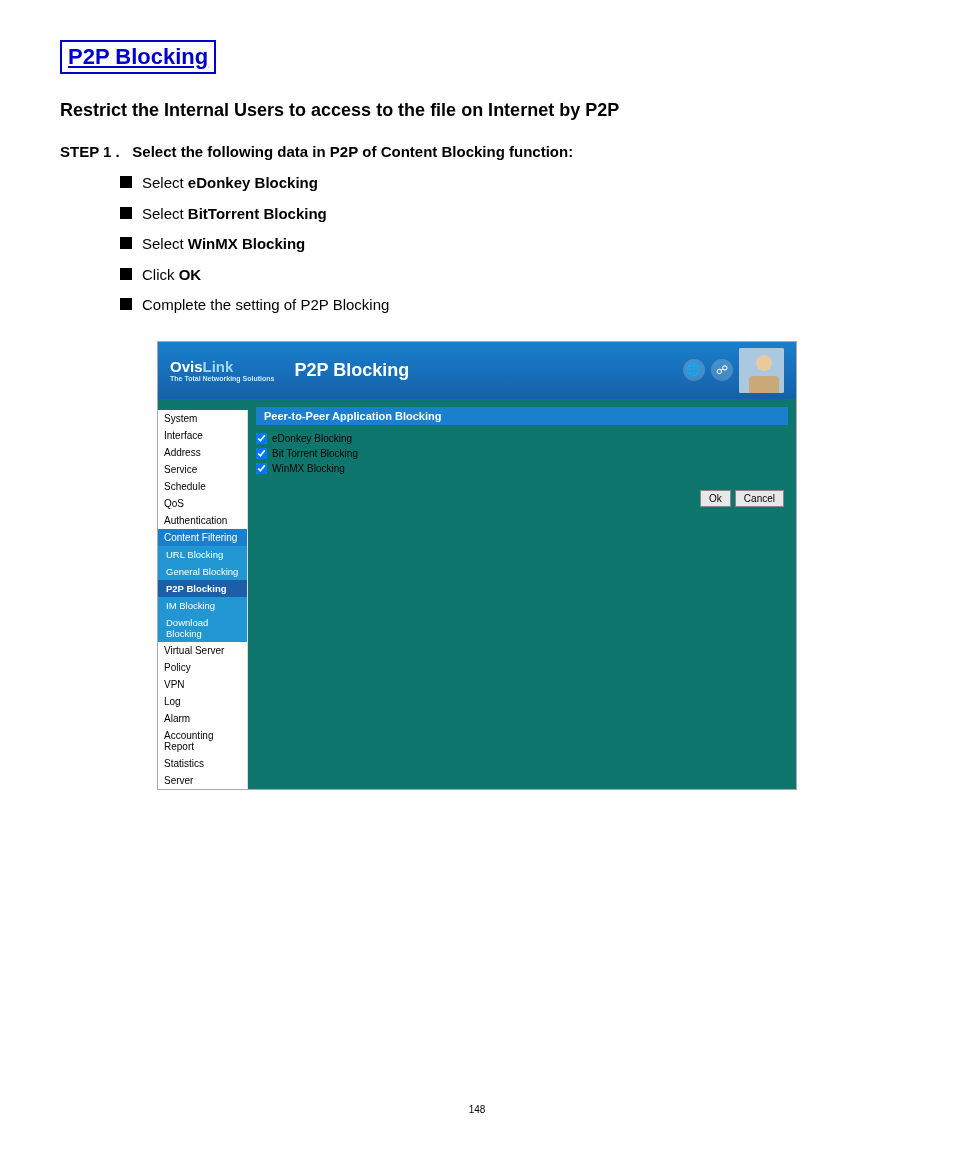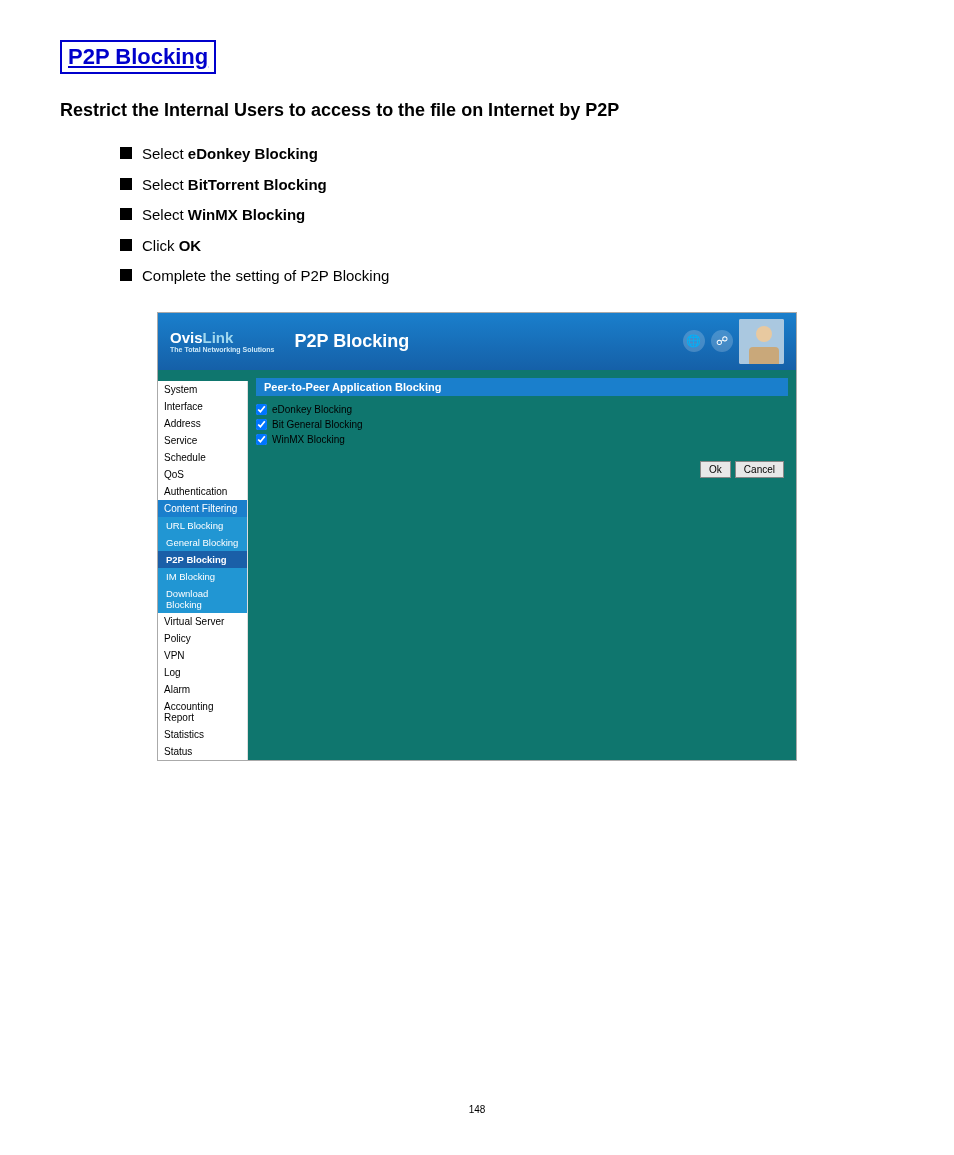--- a/index.html
+++ b/index.html
@@ -250,20 +250,26 @@
 
 <div class="page-container">
 
   
   <div class="page-title">P2P Blocking</div>
 
   
   <div class="section-heading">Restrict the Internal Users to access to the file on Internet by P2P</div>
 
   
+  <div class="step-label">
+    <span>STEP 1</span>
+    <span>.</span>
+    &nbsp;
+    <span>Select the following data in </span><strong>P2P</strong><span> of </span><strong>Content Blocking</strong><span> function:</span>
+  </div>
 
   
   <ul class="instructions-list">
     <li>
       <span class="bullet-square"></span>
       <span>Select <strong>eDonkey Blocking</strong></span>
     </li>
     <li>
       <span class="bullet-square"></span>
       <span>Select <strong>BitTorrent Blocking</strong></span>
@@ -321,33 +327,33 @@
         <div class="sidebar-item highlight sub">P2P Blocking</div>
         <div class="sidebar-item active-sub sub">IM Blocking</div>
         <div class="sidebar-item active-sub sub">Download Blocking</div>
         <div class="sidebar-item">Virtual Server</div>
         <div class="sidebar-item">Policy</div>
         <div class="sidebar-item">VPN</div>
         <div class="sidebar-item">Log</div>
         <div class="sidebar-item">Alarm</div>
         <div class="sidebar-item">Accounting Report</div>
         <div class="sidebar-item">Statistics</div>
-        <div class="sidebar-item">Status</div>
+        <div class="sidebar-item">Server</div>
       </div>
 
       <div class="router-main">
         <div class="content-title-bar">Peer-to-Peer Application Blocking</div>
 
         <div class="checkbox-row">
           <input type="checkbox" checked="" style="">
           <span>eDonkey Blocking</span>
         </div>
         <div class="checkbox-row">
           <input type="checkbox" checked="" style="">
-          <span>Bit General Blocking</span>
+          <span>Bit Torrent Blocking</span>
         </div>
         <div class="checkbox-row">
           <input type="checkbox" checked="" style="">
           <span>WinMX Blocking</span>
         </div>
 
         <div class="ok-cancel-row">
           <button class="btn-ok">Ok</button>
           <button class="btn-cancel">Cancel</button>
         </div>

